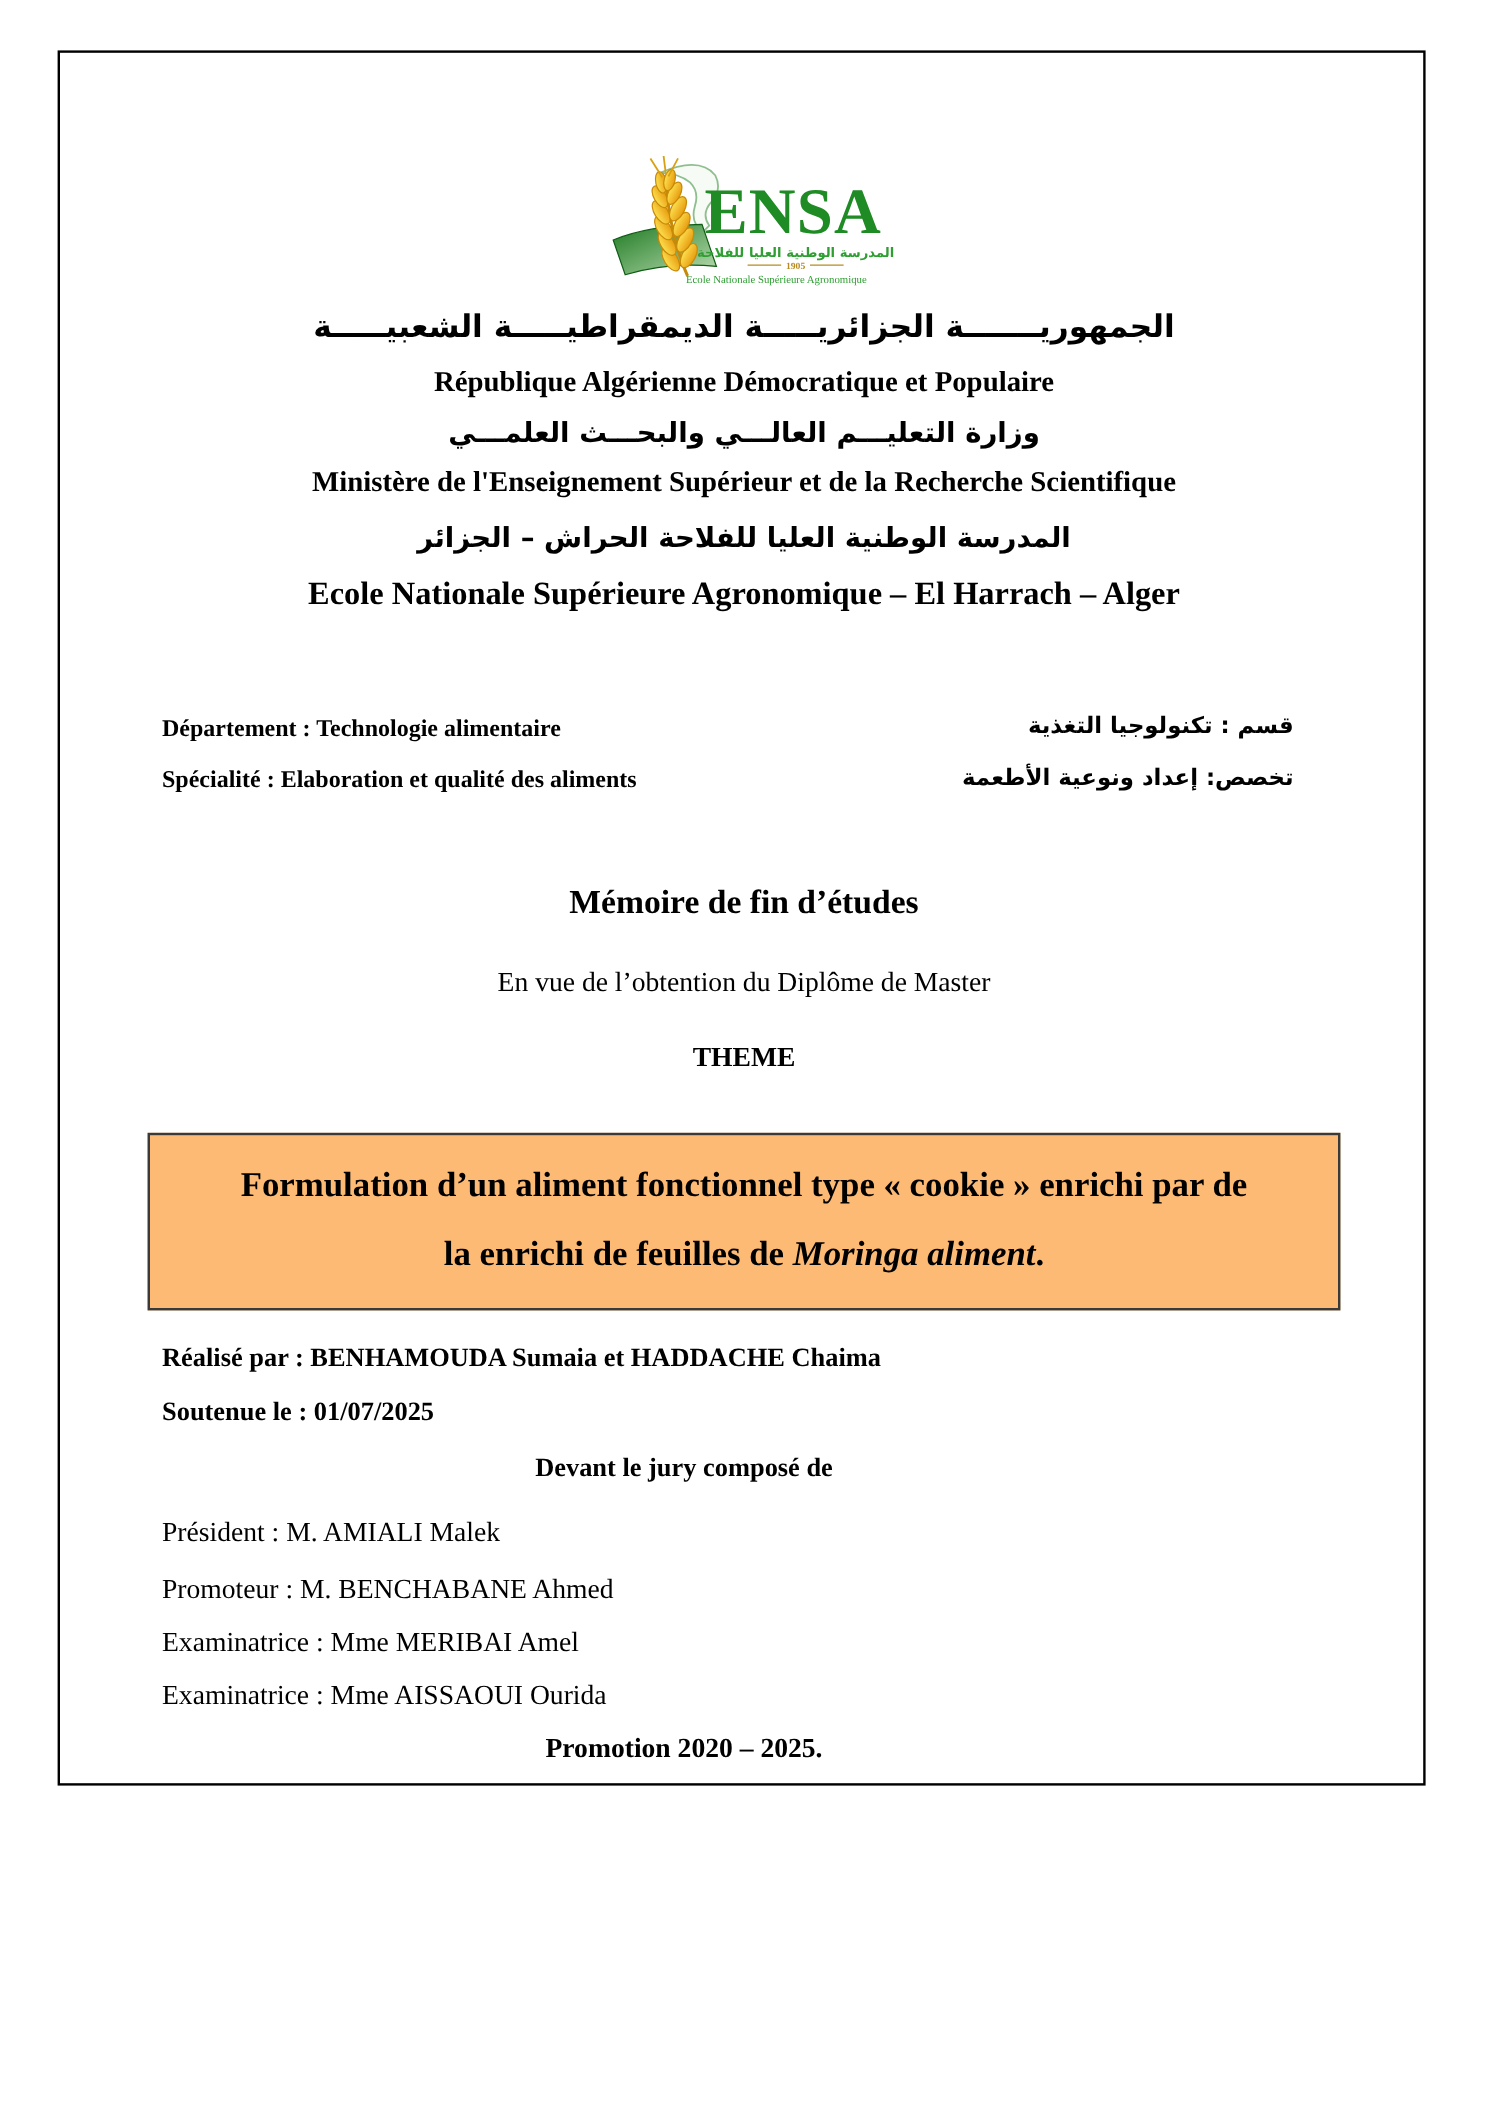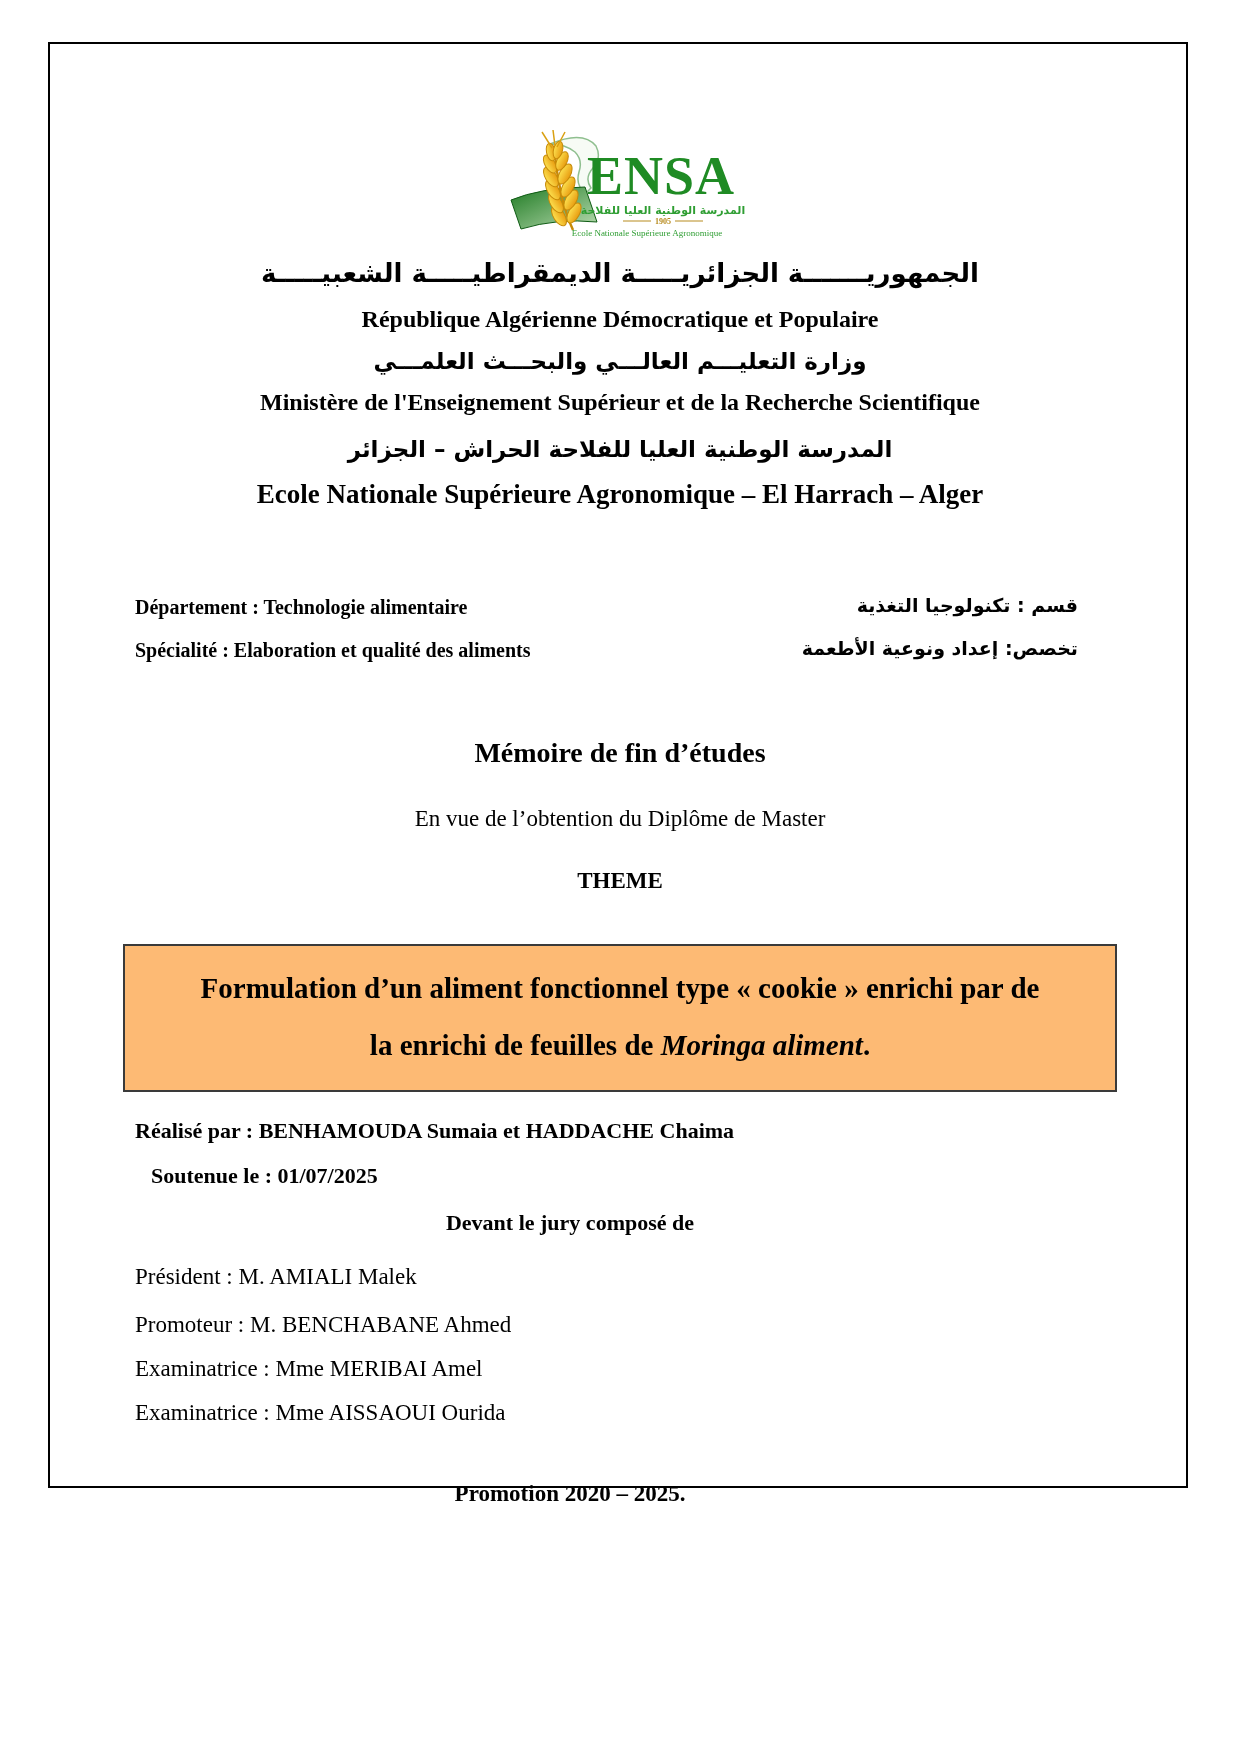--- a/index.html
+++ b/index.html
@@ -35,21 +35,21 @@
     position:absolute;left:123px;top:920px;width:994px;box-sizing:border-box;
     border:2px solid #3a3a3a;background:#fdba74;text-align:center;
     font-size:29px;font-weight:bold;line-height:57px;padding:14px 6px 16px 6px;margin-top:24px;
   }
   .title-box i{font-style:italic;}
   .realise{top:1118px;font-size:22px;font-weight:bold;}
   .soutenue{top:1163px;font-size:22px;font-weight:bold;}
   .jury-head{top:1210px;font-size:22px;font-weight:bold;padding-right:100px;box-sizing:border-box;}
   .jury-line{left:135px;font-size:23px;font-weight:normal;}
   .j1{top:1264px;} .j2{top:1312px;} .j3{top:1356px;} .j4{top:1400px;}
-  .promotion{top:1444px;font-size:23px;font-weight:bold;padding-right:100px;box-sizing:border-box;margin-top:37px;}
+  .promotion{top:1444px;font-size:23px;font-weight:bold;padding-right:100px;box-sizing:border-box;}
   svg text{font-family:"Liberation Serif", serif;}
   svg .svg-ar{font-family:"DejaVu Sans", sans-serif;}
 </style>
 </head>
 <body>
 
 <div class="frame"></div>
 
 <div class="logo-wrap">
   <svg width="250" height="115" viewBox="0 0 250 115">
@@ -114,21 +114,21 @@
 <div class="abs centered bold memoire">Mémoire de fin d’études</div>
 <div class="abs centered envue">En vue de l’obtention du Diplôme de Master</div>
 <div class="abs centered bold theme-label">THEME</div>
 
 <div class="title-box">
   <div>Formulation d’un aliment fonctionnel type « cookie » enrichi par de</div>
   <div><span>la enrichi de feuilles de </span><i>Moringa aliment</i><span>.</span></div>
 </div>
 
 <div class="abs realise" style="left:135px;">Réalisé par : BENHAMOUDA Sumaia et HADDACHE Chaima</div>
-<div class="abs soutenue" style="left:135px;margin-left:16px;">Soutenue le : 01/07/2025</div>
+<div class="abs soutenue" style="left:135px;">Soutenue le : 01/07/2025</div>
 <div class="abs centered jury-head">Devant le jury composé de</div>
 
 <div class="abs jury-line j1">Président : M. AMIALI Malek</div>
 <div class="abs jury-line j2">Promoteur : M. BENCHABANE Ahmed</div>
 <div class="abs jury-line j3">Examinatrice : Mme MERIBAI Amel</div>
 <div class="abs jury-line j4">Examinatrice : Mme AISSAOUI Ourida</div>
 
 <div class="abs centered promotion">Promotion 2020 – 2025.</div>
 
 </body></html>

